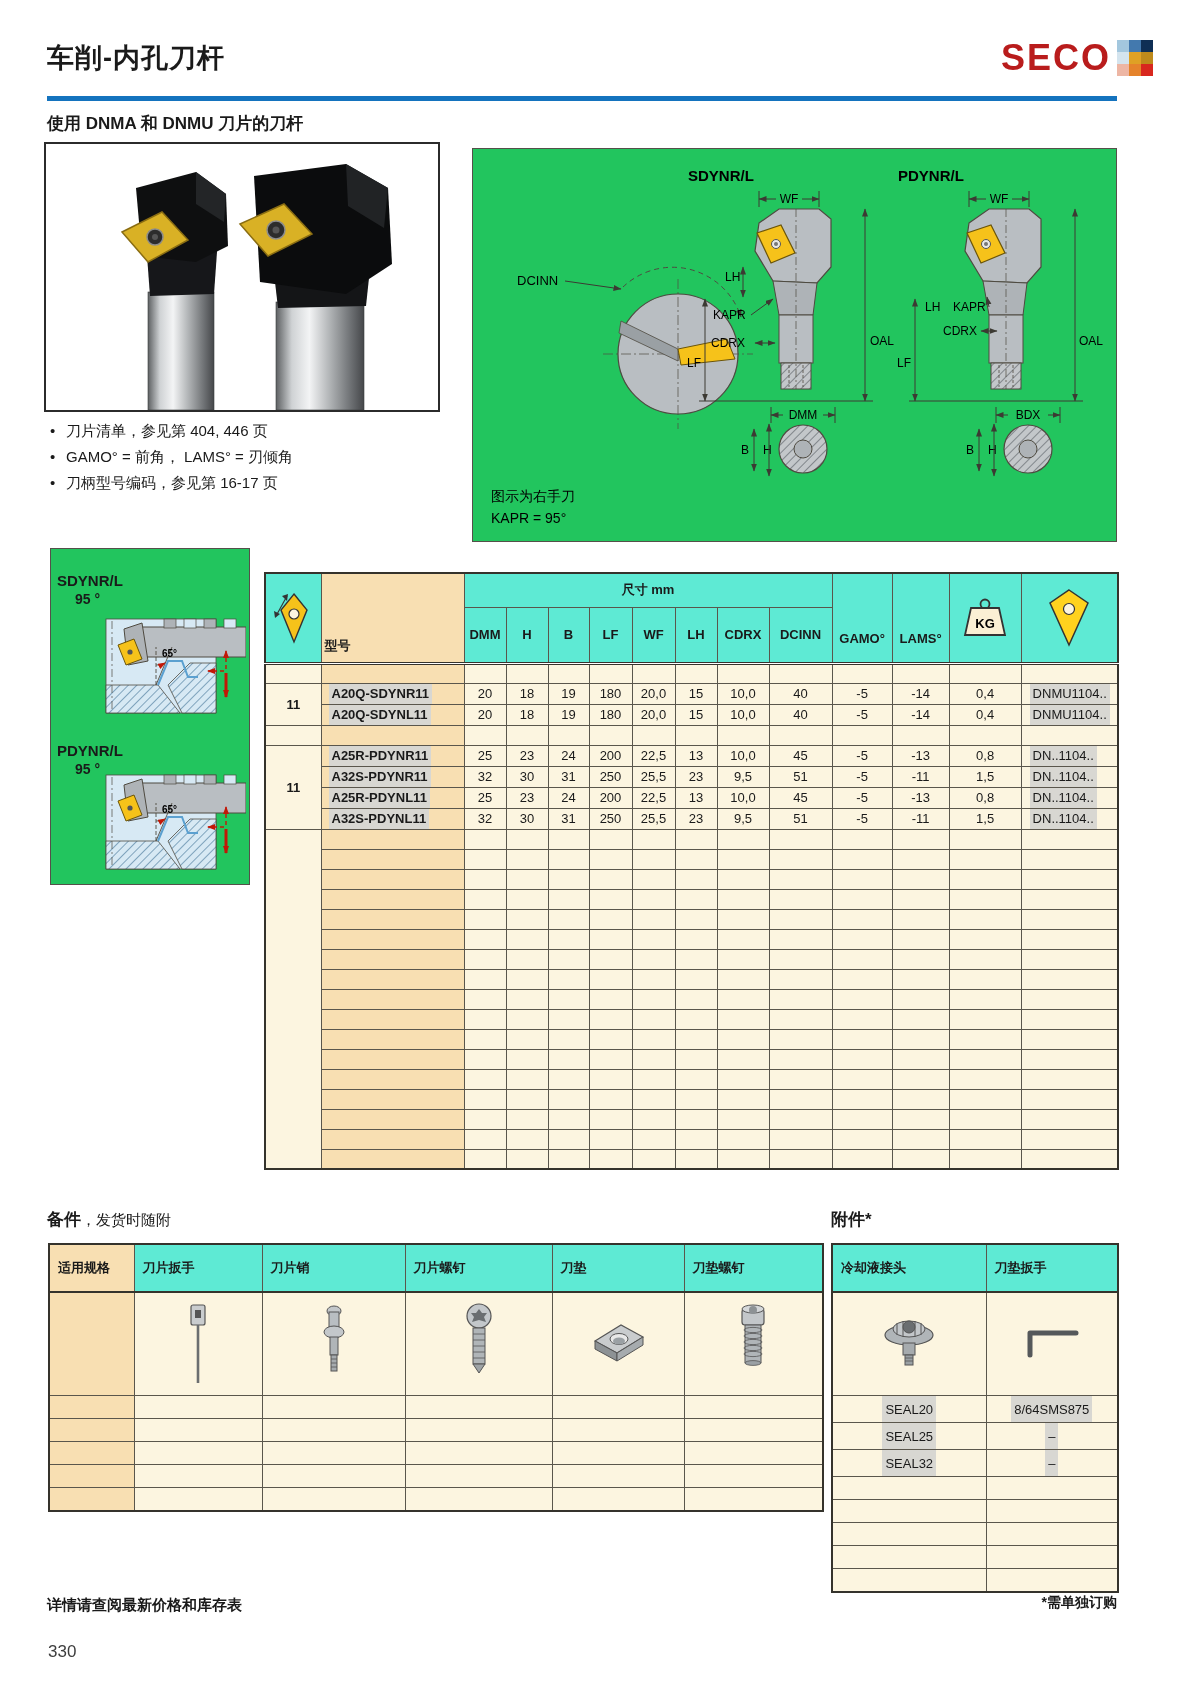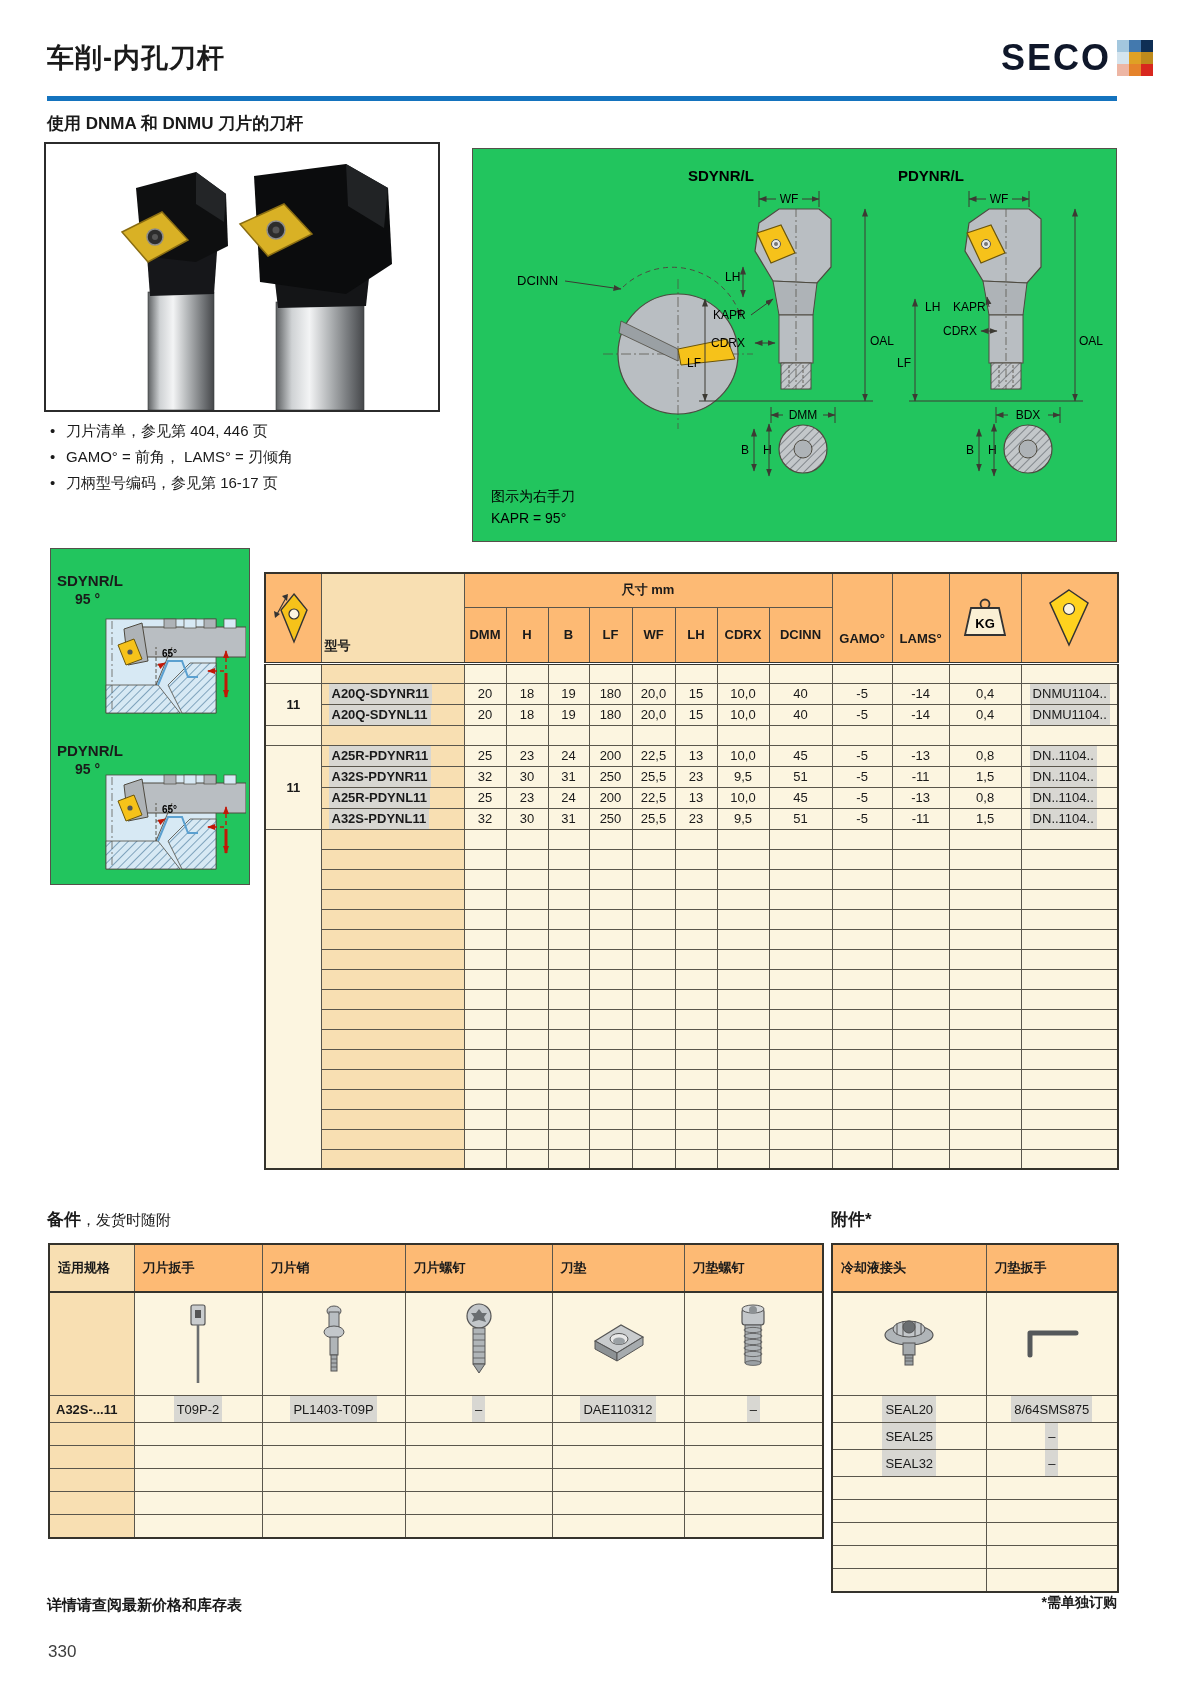--- a/index.html
+++ b/index.html
@@ -3,21 +3,21 @@
 <meta charset="utf-8">
 <style>
   html,body{margin:0;padding:0;}
   body{width:1200px;height:1697px;background:#ffffff;position:relative;
        font-family:"Liberation Sans","DejaVu Sans",sans-serif;color:#1a1a1a;}
   .abs{position:absolute;}
 
   
   .page-title{left:47px;top:40px;font-size:27px;font-weight:bold;letter-spacing:1px;}
   .brand{right:47px;top:40px;display:flex;align-items:flex-start;}
-  .brand-word{font-size:36px;font-weight:800;color:#0f172a;letter-spacing:2px;line-height:36px;}
+  .brand-word{font-size:36px;font-weight:800;color:#b91c1c;letter-spacing:2px;line-height:36px;}
   .mosaic{width:36px;height:36px;margin-left:6px;display:grid;grid-template-columns:repeat(3,1fr);grid-template-rows:repeat(3,1fr);}
   .blue-rule{left:47px;top:96px;width:1070px;height:5px;background:#1473BE;}
   .subtitle{left:47px;top:112px;font-size:17px;font-weight:bold;}
 
   
   .photo-box{left:44px;top:142px;width:396px;height:270px;background:#fff;border:2px solid #2b2b2b;box-sizing:border-box;}
   .bullets{left:50px;top:418px;font-size:15px;line-height:26px;}
   .bullets .b-row{display:flex;}
   .bullets .dot{width:16px;}
 
@@ -25,21 +25,21 @@
   .panel{background:#22c55e;border:1.5px solid #55504a;box-sizing:border-box;}
   .dim-panel{left:472px;top:148px;width:645px;height:394px;}
   .side-panel{left:50px;top:548px;width:200px;height:337px;}
   .side-label{font-size:15px;font-weight:bold;line-height:19px;}
   .side-angle{font-size:14px;font-weight:bold;padding-left:18px;}
 
   
   table{border-collapse:collapse;table-layout:fixed;}
   .cat td,.cat th{border:1px solid #5a564c;font-size:13px;text-align:center;padding:0;overflow:hidden;white-space:nowrap;background:#FCF5E0;}
   .cat{border:2px solid #35332c;}
-  .cat thead th{background:#fdba74;font-weight:bold;}
+  .cat thead th{background:#5eead4;font-weight:bold;}
   .model-col{background:#F8DFB2 !important;}
   .model{text-align:left !important;padding-left:7px !important;font-weight:bold;}
   .insert-cell{text-align:left !important;padding-left:8px !important;}
   .group-size{font-weight:bold;font-size:15px;}
   .hl{background:#d8d7d2;padding:6px 3px;margin-top:11px;}
   .main-table thead th.th-model{ text-align:left;vertical-align:bottom;padding:0 0 7px 3px;}
   .main-table thead th.th-bot{vertical-align:bottom;padding-bottom:16px;}
   .main-table tbody tr:first-child td{border-top:3px double #35332c;}
 
   .spares-title{top:1208px;font-size:17px;}
@@ -785,28 +785,20 @@
           <path d="M27,26 h16 v38 h-16 z" fill="#b0b5b8" stroke="#555" stroke-width="1"></path>
           <ellipse cx="35" cy="31" rx="9" ry="2.6" fill="none" stroke="#555" stroke-width="0.8"></ellipse>
           <ellipse cx="35" cy="37" rx="9" ry="2.6" fill="none" stroke="#555" stroke-width="0.8"></ellipse>
           <ellipse cx="35" cy="43" rx="9" ry="2.6" fill="none" stroke="#555" stroke-width="0.8"></ellipse>
           <ellipse cx="35" cy="49" rx="9" ry="2.6" fill="none" stroke="#555" stroke-width="0.8"></ellipse>
           <ellipse cx="35" cy="55" rx="9" ry="2.6" fill="none" stroke="#555" stroke-width="0.8"></ellipse>
           <ellipse cx="35" cy="64" rx="8" ry="2.4" fill="#9aa0a4" stroke="#555" stroke-width="0.8"></ellipse>
         </svg>
       </td>
     </tr>
-      <tr style="height: 27px;">
-        <td class="model-col sp-model">A32S-...11</td>
-        <td><span class="hl">T09P-2</span></td>
-        <td><span class="hl">PL1403-T09P</span></td>
-        <td><span class="hl">–</span></td>
-        <td><span class="hl">DAE110312</span></td>
-        <td><span class="hl">–</span></td>
-      </tr>
       <tr style="height: 23px;">
         <td class="model-col"></td>
         <td></td>
         <td></td>
         <td></td>
         <td></td>
         <td></td>
       </tr>
       <tr style="height: 23px;">
         <td class="model-col"></td>

